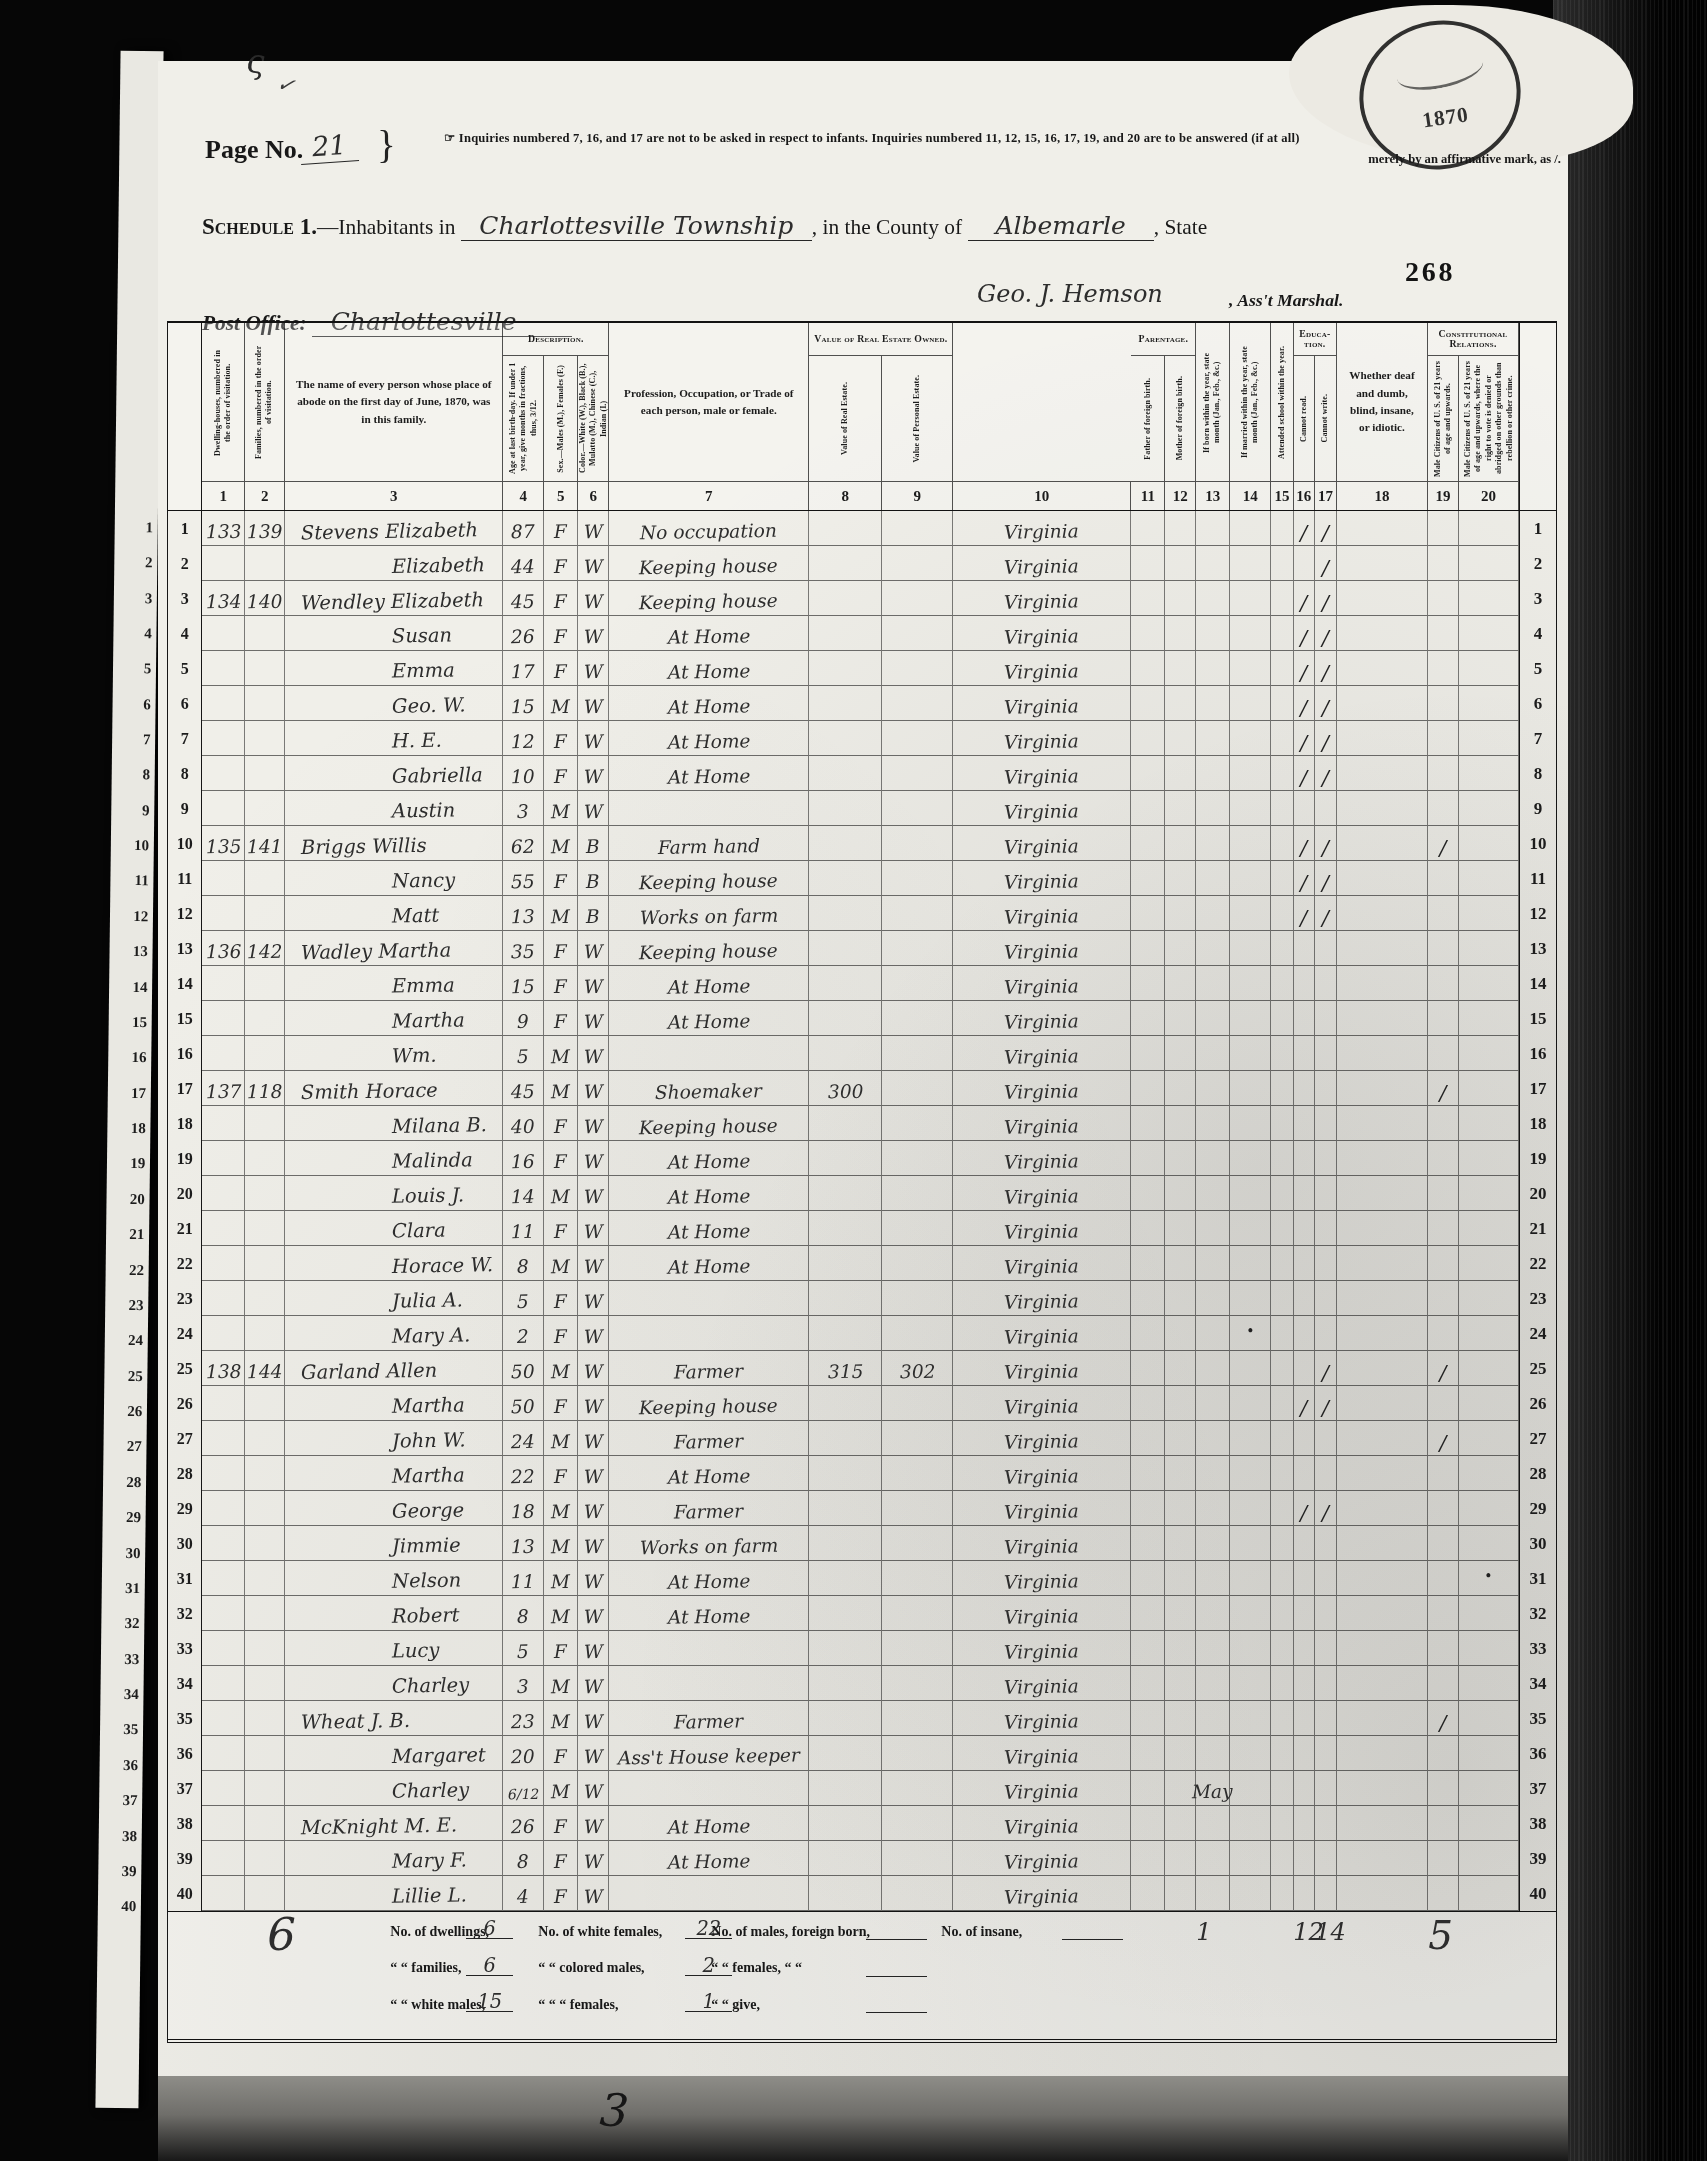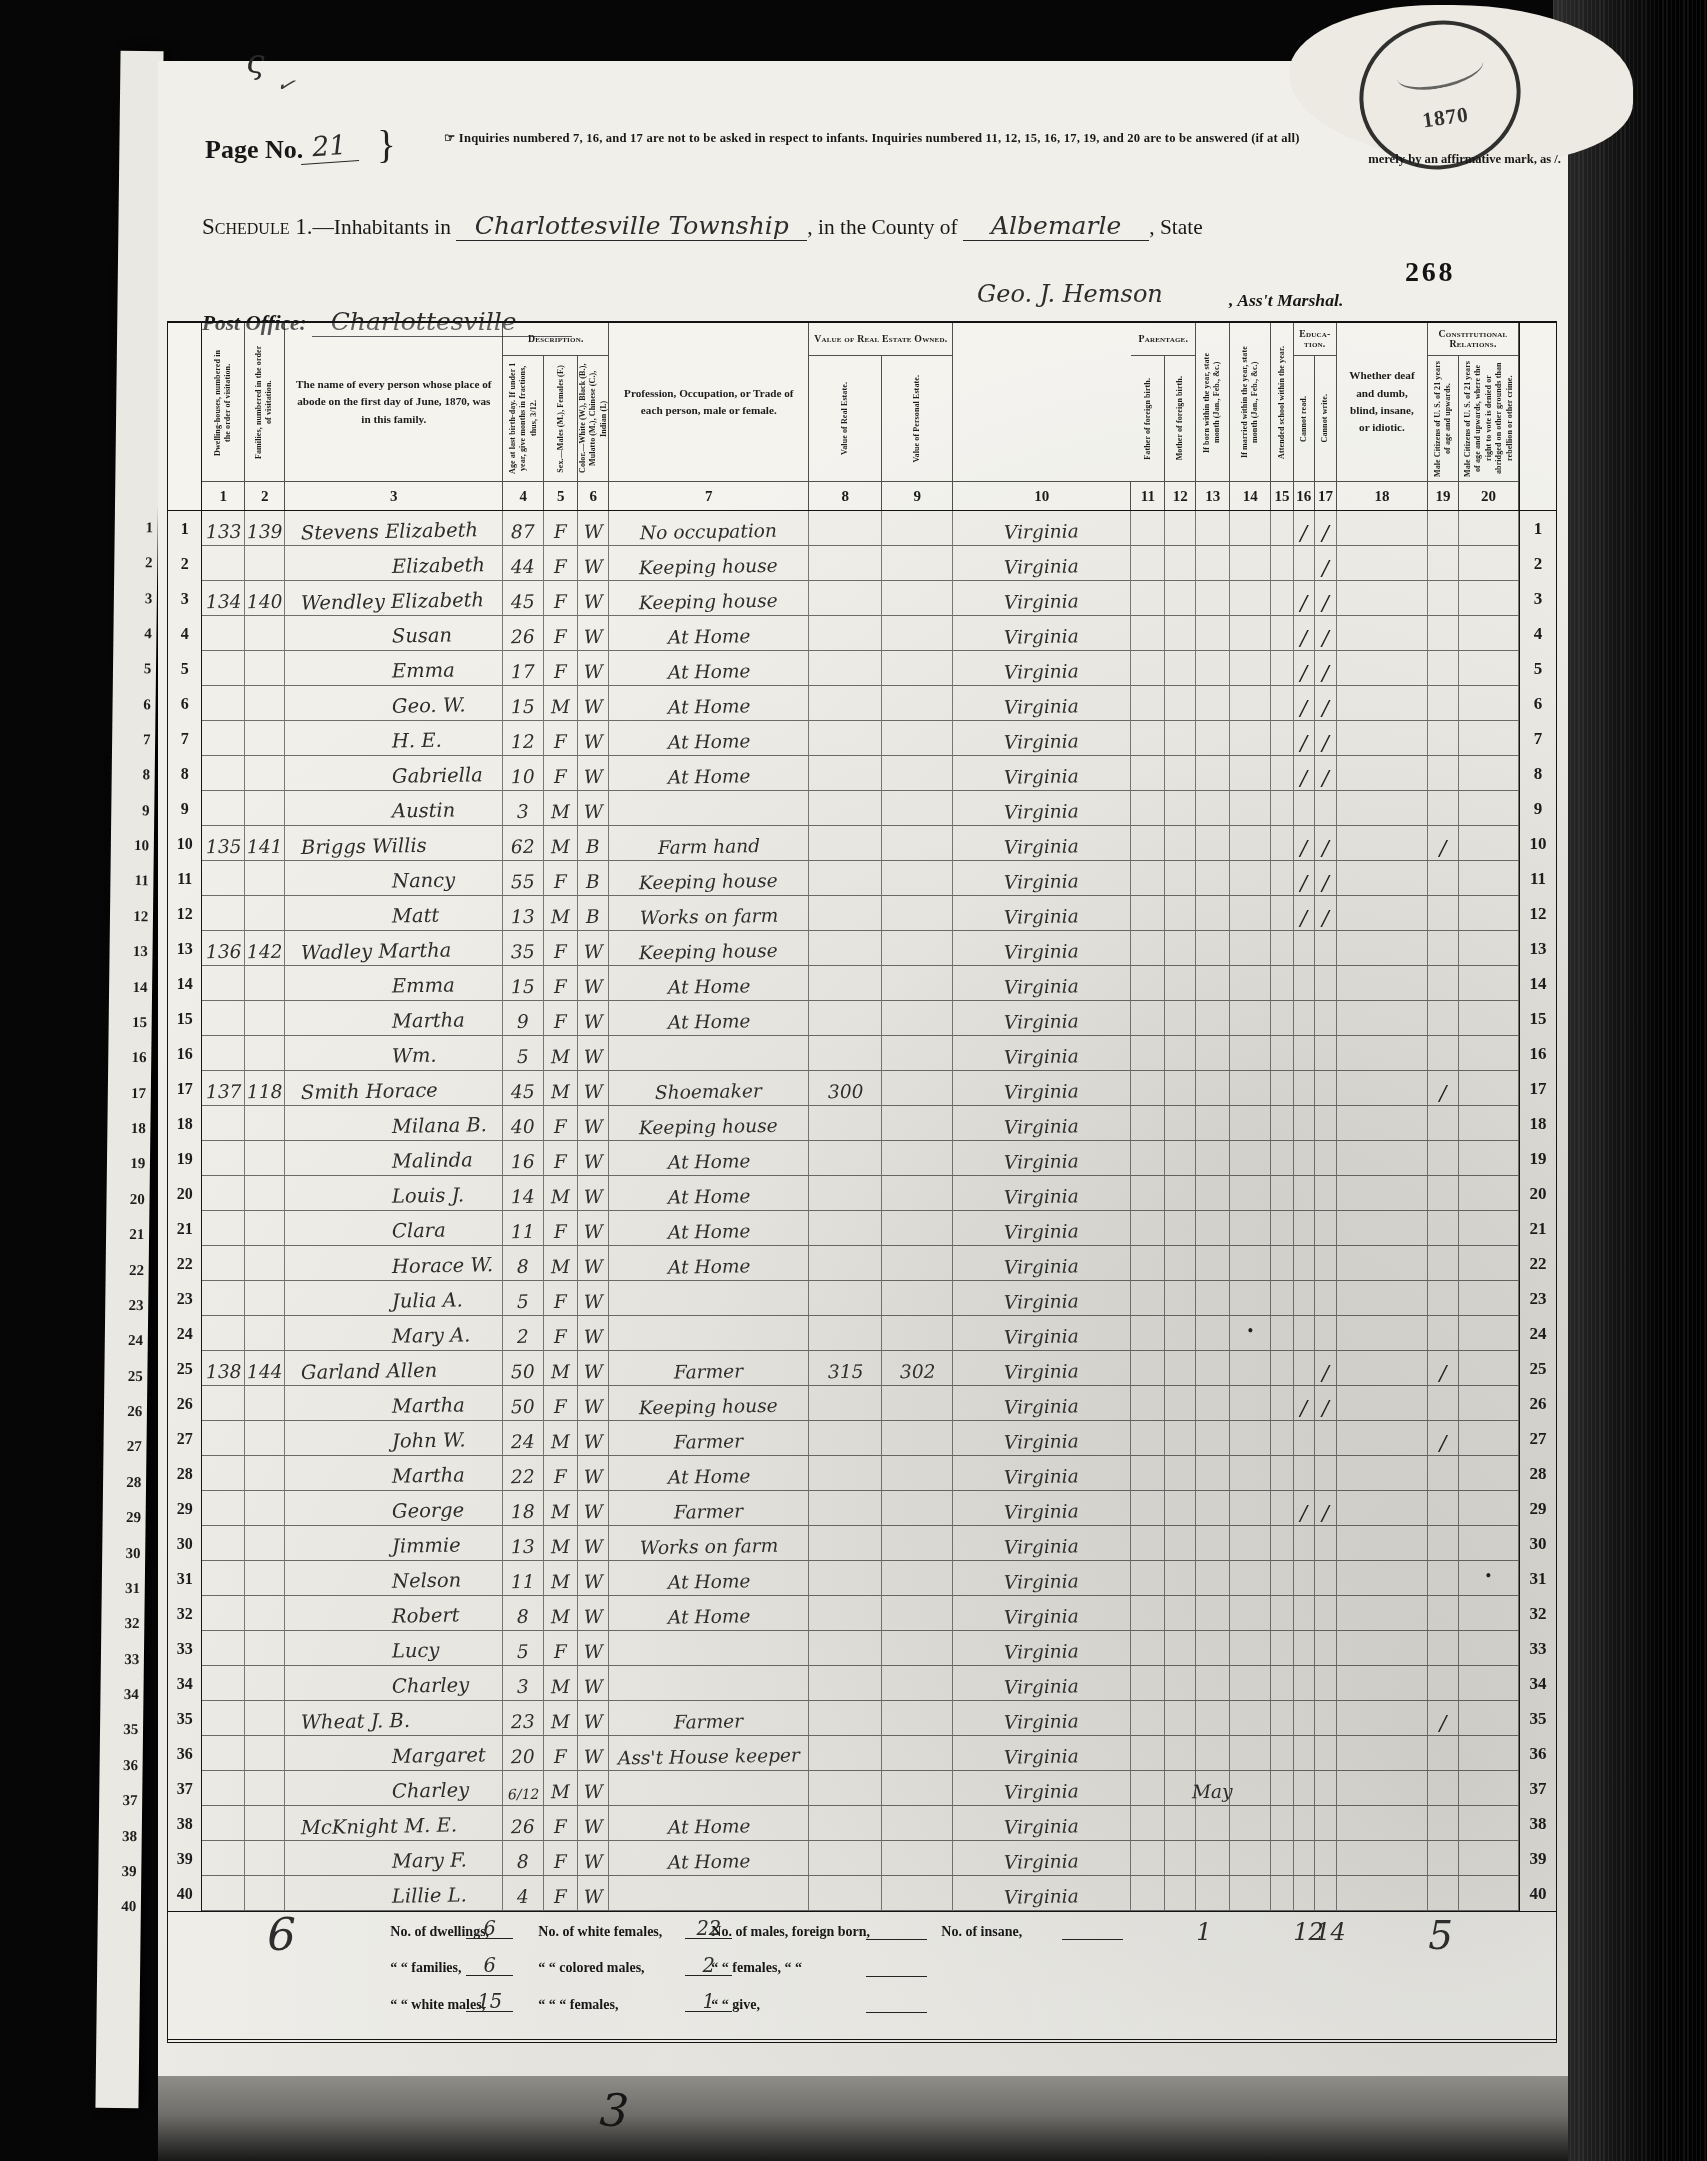--- a/index.html
+++ b/index.html
@@ -32,21 +32,21 @@
   .b{font-weight:bold;}
   .hw{font-family:"DejaVu Serif", serif; font-style:italic; color:#2d2d2d;}
   .uline{border-bottom:1.4px solid #262626;}
 
   .page-no{position:absolute; left:35px; top:74px; font-size:26px; font-weight:bold;margin-left:12px;}
   .pageno-val{position:absolute; left:142px; top:69px; font-size:27px; transform:rotate(-4deg); padding:0 12px 0.9px 12px;}
   .brace{position:absolute; left:219px; top:61px; font-size:39px; font-weight:normal; color:#222;}
   .instr1{position:absolute; left:286px; top:69px; width:1117px; font-size:12.6px; font-weight:bold; letter-spacing:0.2px;}
   .instr2{position:absolute; left:286px; top:91px; width:1117px; font-size:12.6px; font-weight:bold; text-align:right;}
   .sched-line{position:absolute; left:44px; top:150px; width:1359px; font-size:21.4px; white-space:nowrap;}
-  .sched-line .sc{font-variant:small-caps; font-weight:normal; font-size:23px;}
+  .sched-line .sc{font-variant:small-caps; font-weight:bold; font-size:23px;}
   .sched-line .hw, .sched2 .hw, .po-line .hw{font-size:25px;}
   .sched2{position:absolute; left:109px; top:209px; width:1303px; font-size:21.4px; white-space:nowrap;}
   .stamp268{position:absolute; left:1247px; top:195px; font-size:28px; font-weight:bold; letter-spacing:2.8px; color:#141414;}
   .po-line{position:absolute; left:44px; top:246px; font-size:21.4px; font-style:italic; font-weight:bold; white-space:nowrap;}
   .signature{position:absolute; left:819px; top:219px; font-size:24px; white-space:nowrap;}
   .marshal{position:absolute; left:1071px; top:229px; font-size:17.7px; font-weight:bold; font-style:italic;}
   .sig-rule{position:absolute; left:810px; top:261px; width:279px; border-bottom:1.4px solid #222;}
 
   .stamp-circ{position:absolute; left:1201px; top:-40px; width:154px; height:140px;
     border:4.2px solid #101010; border-radius:50%; transform:rotate(-14deg); opacity:.85;}

